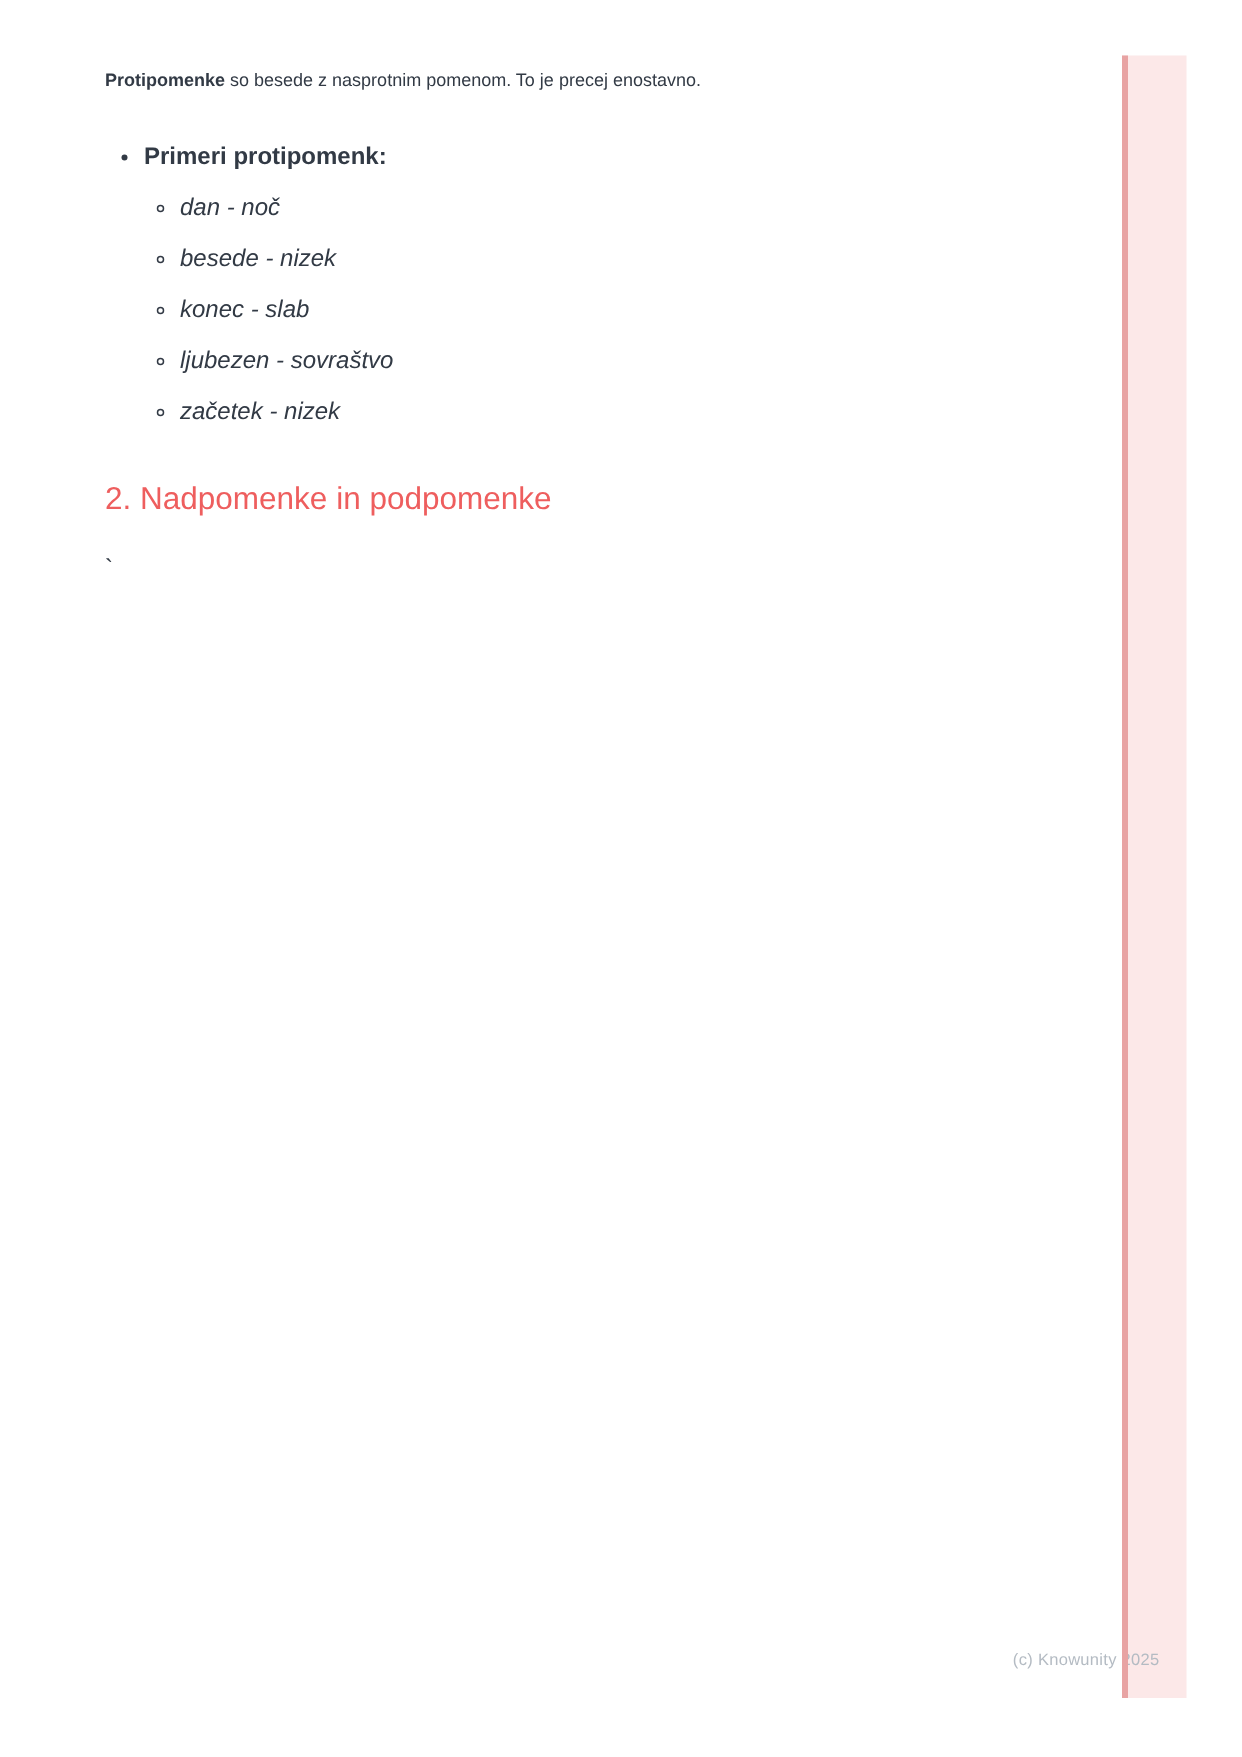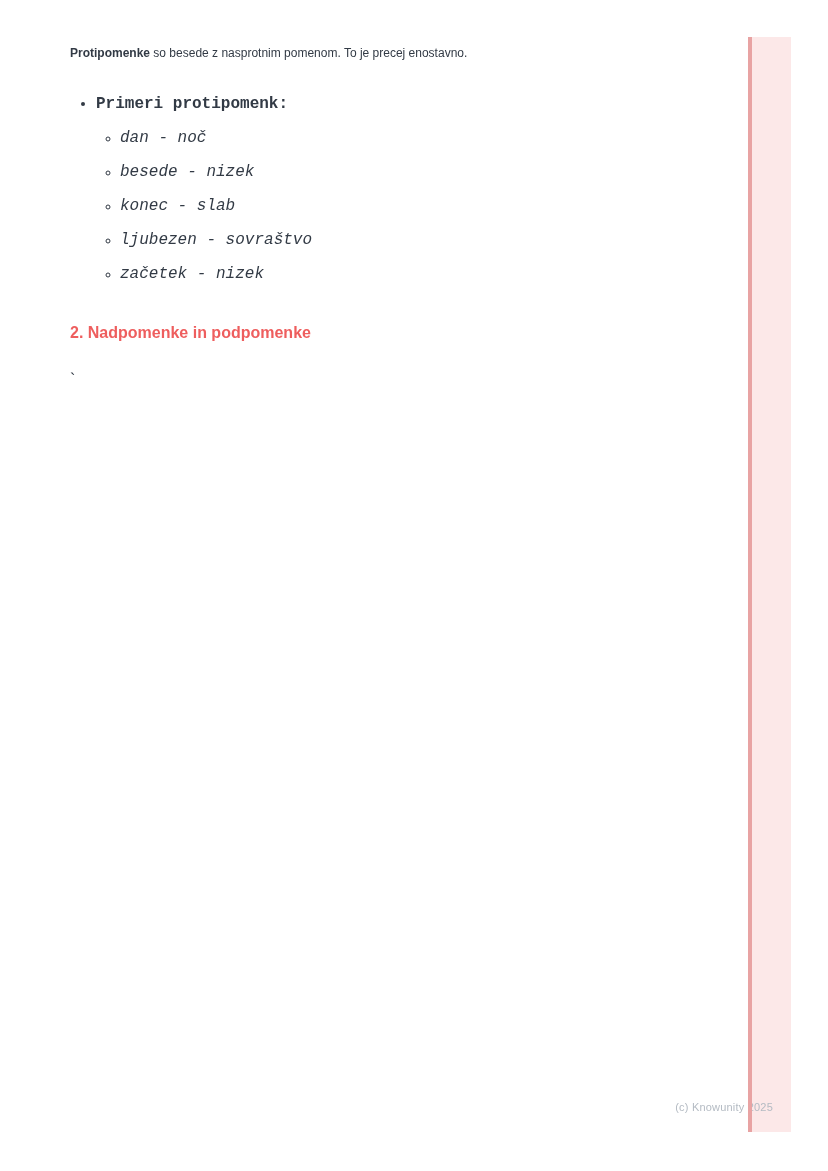--- a/index.html
+++ b/index.html
@@ -76,35 +76,34 @@
   .justified { text-align: justify; }
 
   .mainlist {
     list-style-type: disc;
     padding-left: 26px;
     margin-top: 27px;
   }
   .mainitem {
     font-size: 16px;
     line-height: 21px;
-    font-family: Liberation Mono, monospace;
   }
   .mainitem > .list-title { font-weight: bold; }
   .nested {
     margin-top: 13px;
     padding-left: 24px;
     font-weight: normal;
   }
 
   .heading {
     margin-top: 36px;
     margin-bottom: 22px;
-    font-size: 16px;
+    font-size: 21px;
     line-height: 23px;
-    font-weight: bold;
+    font-weight: normal;
     color: var(--heading);
   }
 
   .stray {
     margin-top: 28px;
     font-size: 16px;
     line-height: 16px;
   }
 </style>
 </head>

